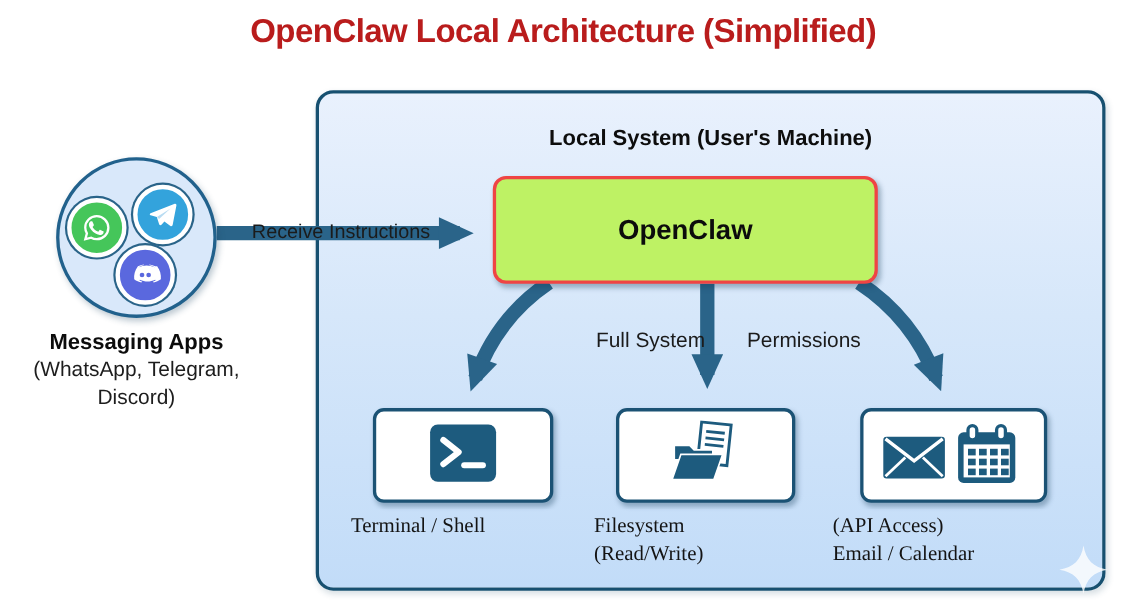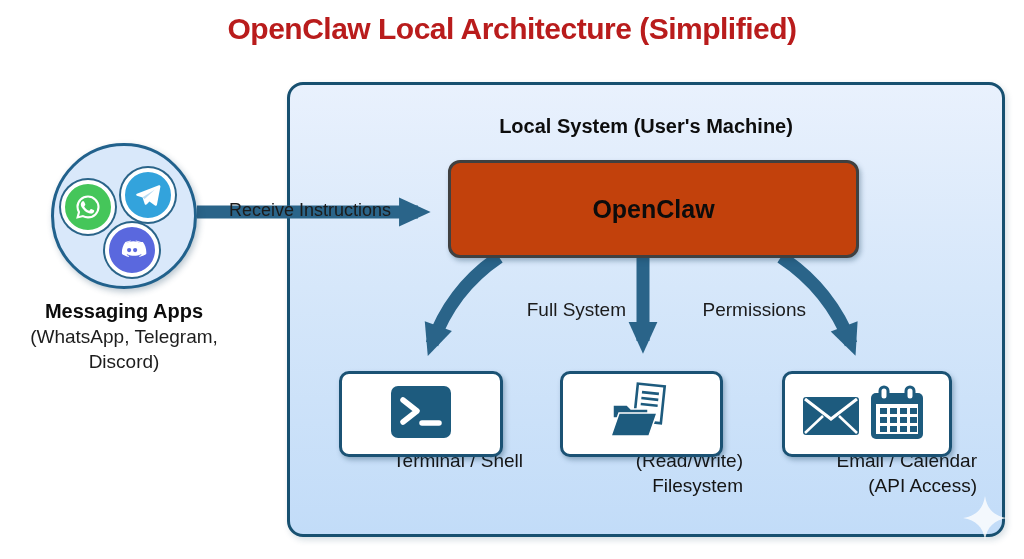--- a/index.html
+++ b/index.html
@@ -8,47 +8,47 @@
   .abs{position:absolute;}
   .page-title{top:12px;left:0;width:1024px;text-align:center;font-size:30px;font-weight:700;
               color:#b91c1c;letter-spacing:-0.5px;}
   .local-system{left:287px;top:82px;width:718px;height:455px;box-sizing:border-box;
                 border:3px solid #175070;border-radius:16px;
                 background:linear-gradient(180deg,#e9f1fd 0%,#d6e7fa 45%,#c2dcf8 100%);
                 box-shadow:2px 3px 6px rgba(30,70,100,.18);z-index:1;}
   .local-system-title{width:100%;text-align:center;padding-top:30px;font-size:20px;font-weight:700;color:#0d0d0d;}
   .arrow-layer{left:0;top:0;z-index:2;pointer-events:none;}
   .edge-label{z-index:3;font-size:18px;color:#1b1b1b;}
-  .openclaw-box{left:448px;top:160px;width:411px;height:98px;box-sizing:border-box;background:#c2410c;
-                border:3px solid #404040;border-radius:12px;z-index:4;
+  .openclaw-box{left:448px;top:160px;width:350px;height:98px;box-sizing:border-box;background:#bef264;
+                border:3px solid #ef4444;border-radius:12px;z-index:4;
                 box-shadow:2px 3px 5px rgba(23,64,92,.35);
                 display:flex;flex-direction:column;align-items:center;justify-content:center;}
   .openclaw-title{font-size:25px;font-weight:700;color:#0c0c0c;line-height:30px;}
   .openclaw-subtitle{font-size:20px;color:#1d1d1d;line-height:26px;}
   .msg-circle{left:51px;top:143px;width:146px;height:146px;box-sizing:border-box;border-radius:50%;
               background:#d9e8fa;border:3px solid #21618c;z-index:4;
               box-shadow:2px 3px 6px rgba(30,70,100,.3);}
   .app-badge{position:absolute;width:46px;height:46px;border-radius:50%;border:4px solid #ffffff;
              box-shadow:0 0 0 2px #2a6489;display:flex;align-items:center;justify-content:center;}
   .badge-wa{left:7px;top:34px;background:#45c65a;}
   .badge-tg{left:67px;top:22px;background:#33a3dc;}
   .badge-dc{left:51px;top:77px;background:#5a68de;}
   .msg-label{left:-6px;top:298px;width:260px;text-align:center;z-index:3;}
   .msg-label .l1{display:block;font-size:20px;font-weight:700;color:#0c0c0c;line-height:26px;}
   .msg-label .l2{display:block;font-size:19px;color:#1d1d1d;line-height:25px;}
   .lbl-receive{left:210px;top:177px;width:200px;text-align:center;margin-top:23px;}
-  .lbl-fullsystem{left:486px;top:299px;width:140px;text-align:right;font-size:19px;}
-  .lbl-permissions{left:656px;top:299px;width:150px;text-align:right;font-size:19px;}
+  .lbl-fullsystem{left:501px;top:299px;width:140px;text-align:right;font-size:19px;}
+  .lbl-permissions{left:679px;top:299px;width:150px;text-align:left;font-size:19px;}
   .node-box{top:371px;height:86px;box-sizing:border-box;background:#fff;border:3px solid #1b5274;
             border-radius:10px;z-index:4;box-shadow:2px 3px 5px rgba(23,64,92,.35);
             display:flex;align-items:center;justify-content:center;}
   .node-terminal{left:339px;width:164px;}
   .node-filesystem{left:560px;width:163px;}
   .node-email{left:782px;width:170px;}
-  .node-label{top:448px;text-align:right;z-index:3;}
+  .node-label{top:466px;text-align:left;z-index:3;font-family:Liberation Serif, serif;}
   .node-label span{display:block;font-size:19px;color:#141414;line-height:25px;}
   .nl-terminal{left:319px;width:204px;}
   .nl-filesystem{left:540px;width:203px;}
   .nl-email{left:757px;width:220px;}
   .watermark{left:961px;top:494px;width:48px;height:48px;z-index:6;opacity:.8;}
 </style>
 </head>
 <body>
 
 <div class="canvas">
@@ -159,25 +159,25 @@
             <rect x="109" y="41" width="7" height="6"></rect>
         </g>
       </g>
     </svg>
   </div>
 
   <div class="abs node-label nl-terminal">
     <span>Terminal / Shell</span>
   </div>
   <div class="abs node-label nl-filesystem">
+    <span>Filesystem</span>
     <span>(Read/Write)</span>
-    <span>Filesystem</span>
   </div>
   <div class="abs node-label nl-email">
+    <span>(API Access)</span>
     <span>Email / Calendar</span>
-    <span>(API Access)</span>
   </div>
 
   <svg class="abs watermark" viewBox="0 0 48 48">
     <path d="M24 2 C26 15 33 22 46 24 C33 26 26 33 24 46 C22 33 15 26 2 24 C15 22 22 15 24 2 z" fill="#ffffff"></path>
   </svg>
 
 </div>
 
 </body></html>

